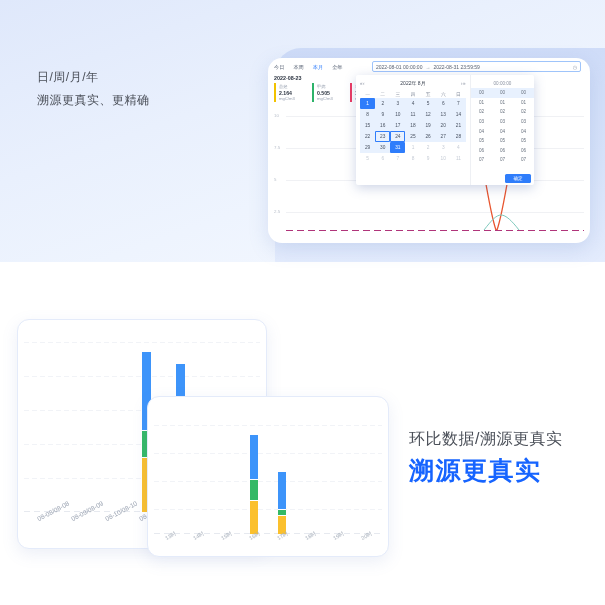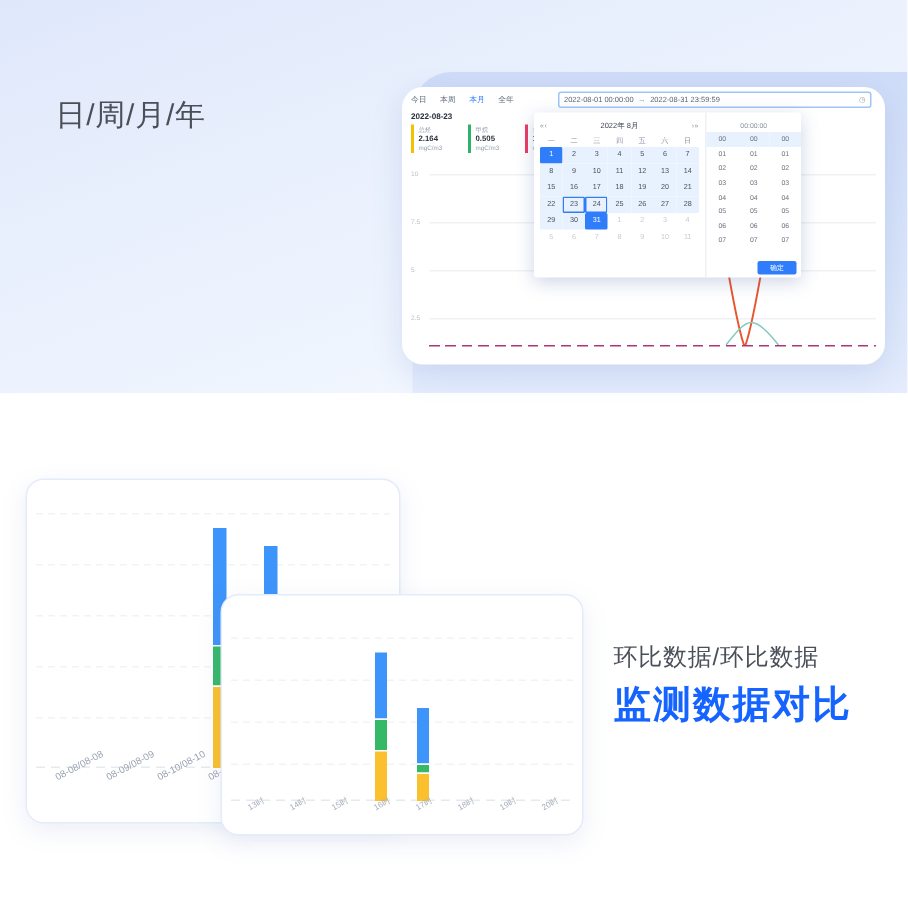--- a/index.html
+++ b/index.html
@@ -23,21 +23,21 @@
   .bg-bottom{position:absolute;left:0;top:262px;width:605px;height:343px;background:#ffffff;}
 
   
   .headline{position:absolute;left:37px;top:58px;width:235px;}
   .headline h1{
     margin:0;font-size:30px;line-height:38px;font-weight:bold;color:#1664ff;
     letter-spacing:3px;white-space:nowrap;
   }
   .headline .subs{margin-top:8px;}
   .headline .subs div{
-    font-size:20px;line-height:23px;color:#4a4f58;letter-spacing:.5px;white-space:nowrap;
+    font-size:12px;line-height:23px;color:#4a4f58;letter-spacing:.5px;white-space:nowrap;
   }
 
   
   .panel{
     position:absolute;left:268px;top:58px;width:322px;height:185px;
     background:#fff;border-radius:14px;
     box-shadow:0 6px 20px rgba(90,120,190,.18);
     overflow:hidden;
   }
   .panel-inner{position:absolute;inset:0;}
@@ -150,20 +150,21 @@
 <body>
 
 <div id="stage">
 
   <div class="bg-top"></div>
   <div class="bg-bottom"></div>
 
   <div class="headline">
     <div class="subs">
       <div>日/周/月/年</div>
+      <div>溯源更真实、更精确</div>
     </div>
   </div>
 
   <div class="panel">
     <div class="panel-inner">
 
       <div class="tabrow">
         <div class="tab">今日</div>
         <div class="tab">本周</div>
         <div class="tab active">本月</div>
@@ -378,17 +379,17 @@
         <div class="xlab2" style="left: 72px; top: 139px;">15时</div>
         <div class="xlab2" style="left: 100px; top: 139px;">16时</div>
         <div class="xlab2" style="left: 128px; top: 139px;">17时</div>
         <div class="xlab2" style="left: 156px; top: 139px;">18时</div>
         <div class="xlab2" style="left: 184px; top: 139px;">19时</div>
         <div class="xlab2" style="left: 212px; top: 139px;">20时</div>
       </div>
   </div>
 
   <div class="caption">
-    <div class="small">环比数据/环比数据</div>
-    <div class="big">监测数据对比</div>
+    <div class="small">环比数据/溯源更真实</div>
+    <div class="big">溯源更真实</div>
   </div>
 
 </div>
 
 </body></html>

